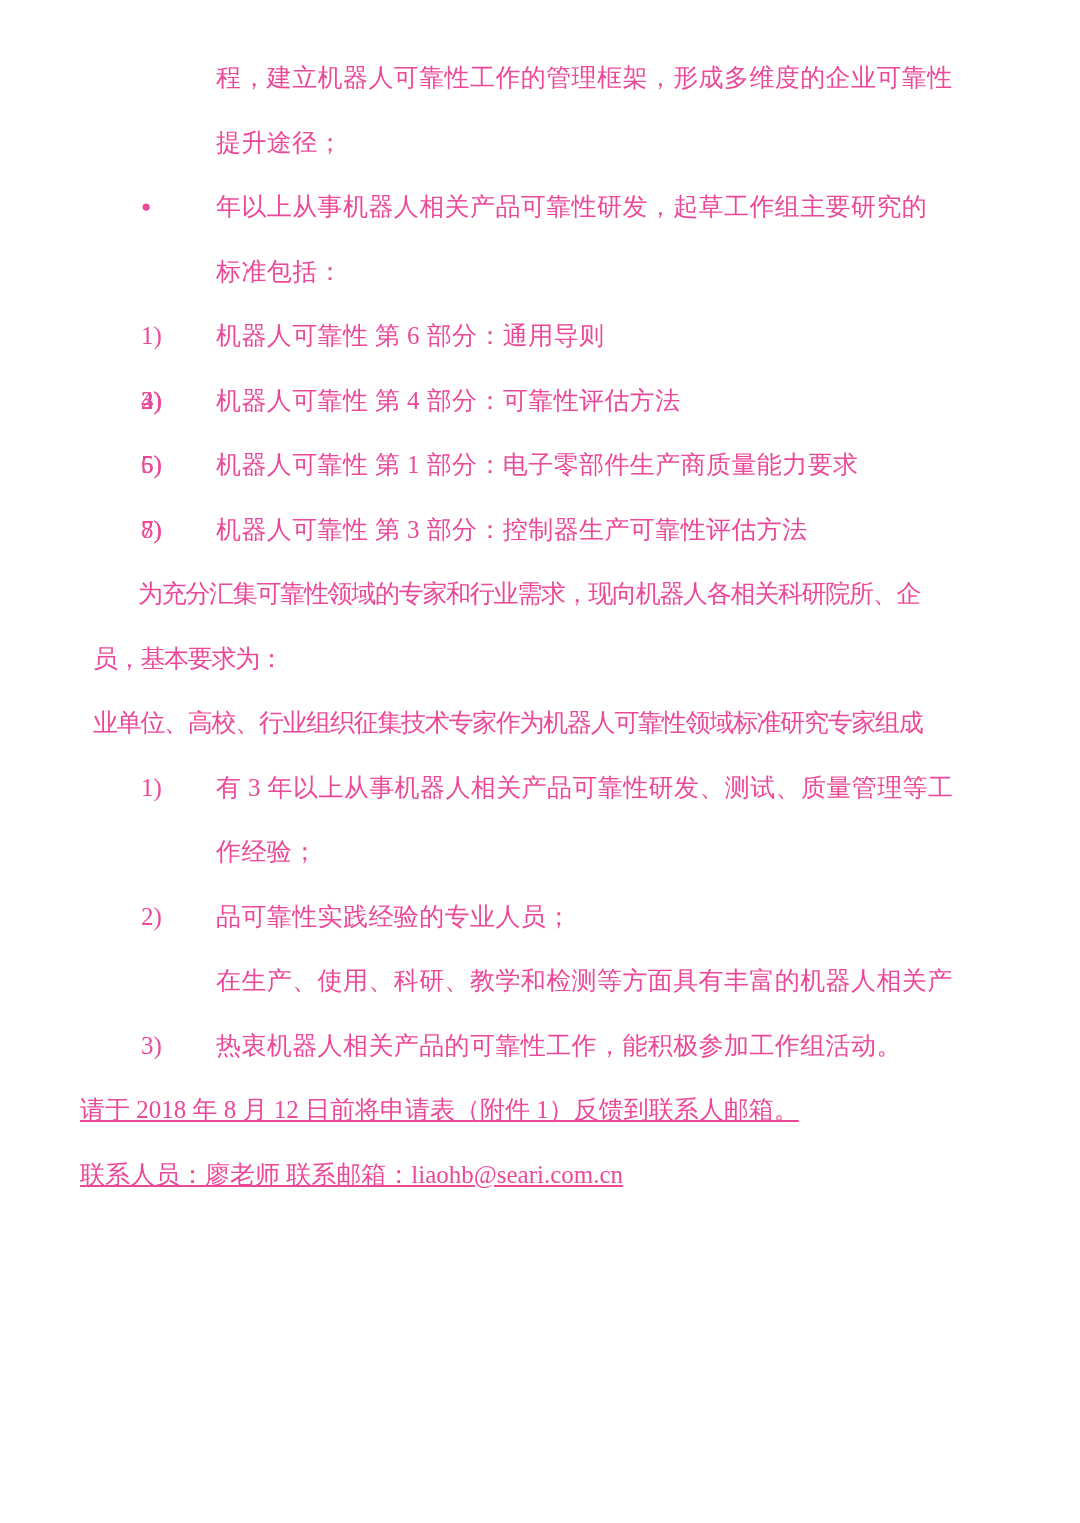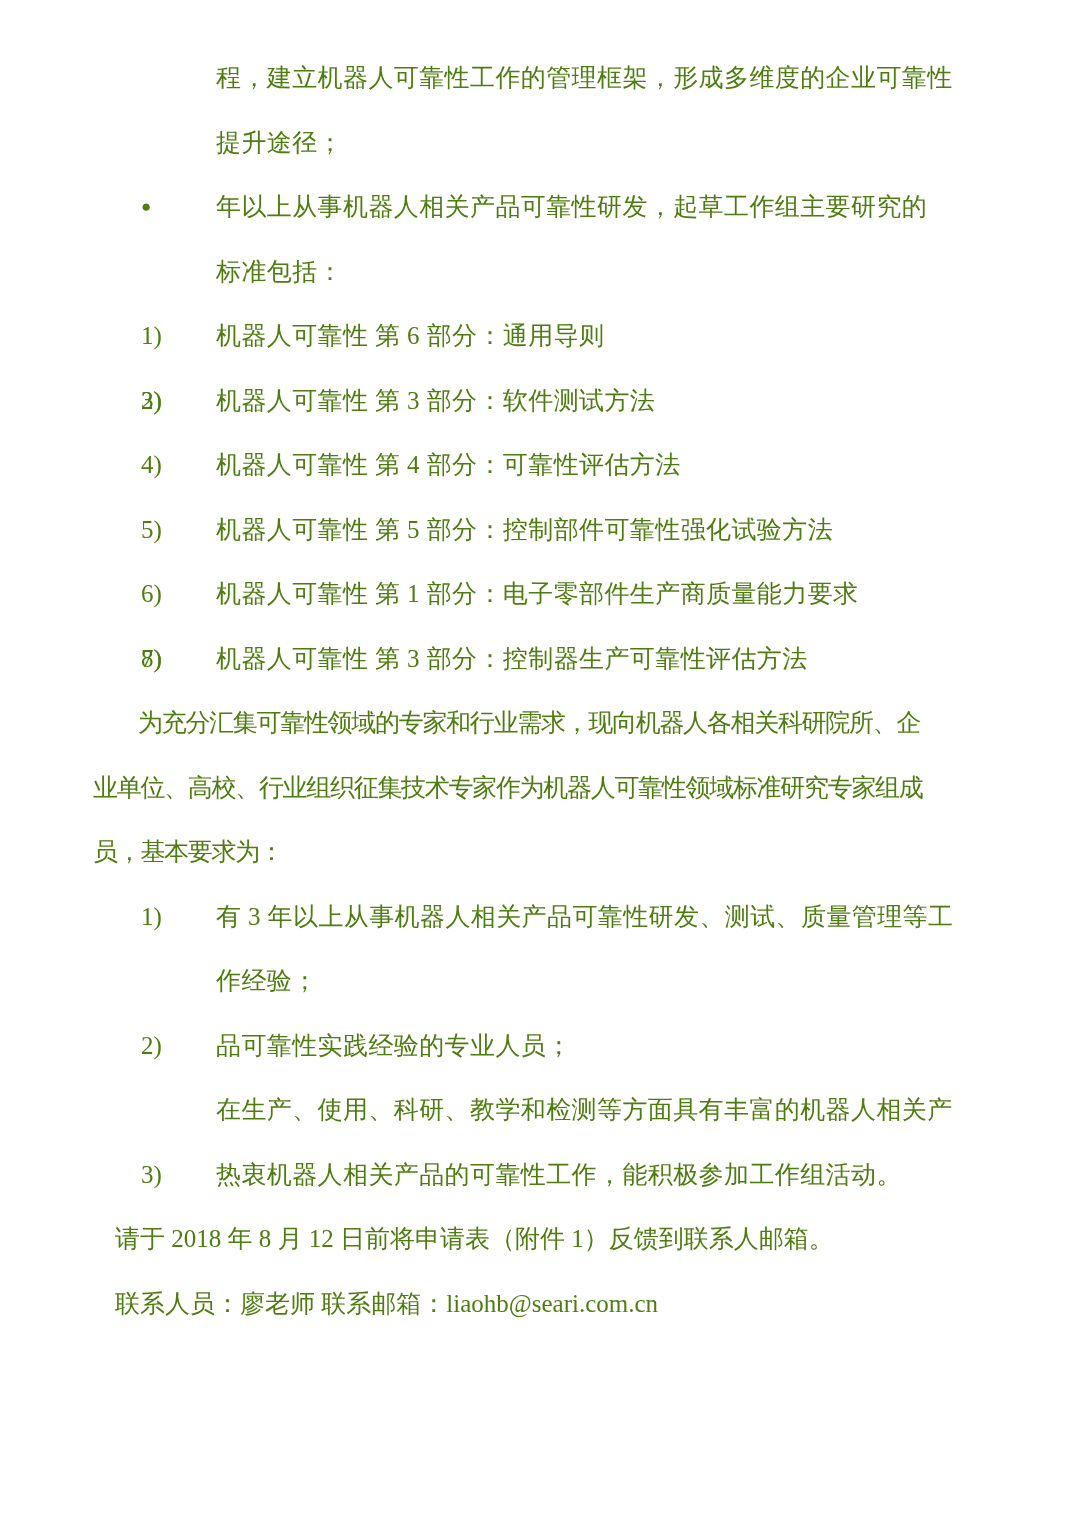--- a/index.html
+++ b/index.html
@@ -9,21 +9,21 @@
   }
   .page {
     position: relative;
     width: 1080px;
     height: 1329px;
     background: #ffffff;
     box-sizing: border-box;
     padding-top: 46px;
     overflow: hidden;
     font-family: "Liberation Serif", "DejaVu Serif", serif;
-    color: #4d7c0f;
+    color: #ec4899;
     font-size: 25px;
   }
   .line {
     height: 64.5px;
     line-height: 64.5px;
     white-space: nowrap;
   }
   
   .hang {
     position: relative;
@@ -47,21 +47,22 @@
     padding-left: 93px;
   }
   .para .line {
     letter-spacing: -1.3px;
   }
   .para .line.indent {
     padding-left: 45px;
   }
   
   .tail {
-    padding-left: 115px;
+    padding-left: 80px;
+    text-decoration: underline;
   }
 </style>
 </head>
 <body>
 
 <div class="page">
 
   <section class="hang">
     <div class="line">程，建立机器人可靠性工作的管理框架，形成多维度的企业可靠性</div>
     <div class="line">提升途径；</div>
@@ -75,46 +76,44 @@
 
   <div class="hang">
     <span class="marker">1)</span>
     <div class="line">机器人可靠性 第 6 部分：通用导则</div>
   </div>
   <div class="hang">
     <span class="marker">2)</span>
   </div>
   <div class="hang">
     <span class="marker">3)</span>
-    <div class="line">机器人可靠性 第 3 部分：软件测试方法</div>
   </div>
   <div class="hang">
     <span class="marker">4)</span>
     <div class="line">机器人可靠性 第 4 部分：可靠性评估方法</div>
   </div>
   <div class="hang">
     <span class="marker">5)</span>
-    <div class="line">机器人可靠性 第 5 部分：控制部件可靠性强化试验方法</div>
   </div>
   <div class="hang">
     <span class="marker">6)</span>
     <div class="line">机器人可靠性 第 1 部分：电子零部件生产商质量能力要求</div>
   </div>
   <div class="hang">
     <span class="marker">7)</span>
   </div>
   <div class="hang">
     <span class="marker">8)</span>
     <div class="line">机器人可靠性 第 3 部分：控制器生产可靠性评估方法</div>
   </div>
 
   <section class="para">
     <div class="line indent">为充分汇集可靠性领域的专家和行业需求，现向机器人各相关科研院所、企</div>
+    <div class="line">员，基本要求为：</div>
     <div class="line">业单位、高校、行业组织征集技术专家作为机器人可靠性领域标准研究专家组成</div>
-    <div class="line">员，基本要求为：</div>
   </section>
 
   <div class="hang">
     <span class="marker">1)</span>
     <div class="line">有 3 年以上从事机器人相关产品可靠性研发、测试、质量管理等工</div>
     <div class="line">作经验；</div>
   </div>
   <div class="hang">
     <span class="marker">2)</span>
     <div class="line">品可靠性实践经验的专业人员；</div>

